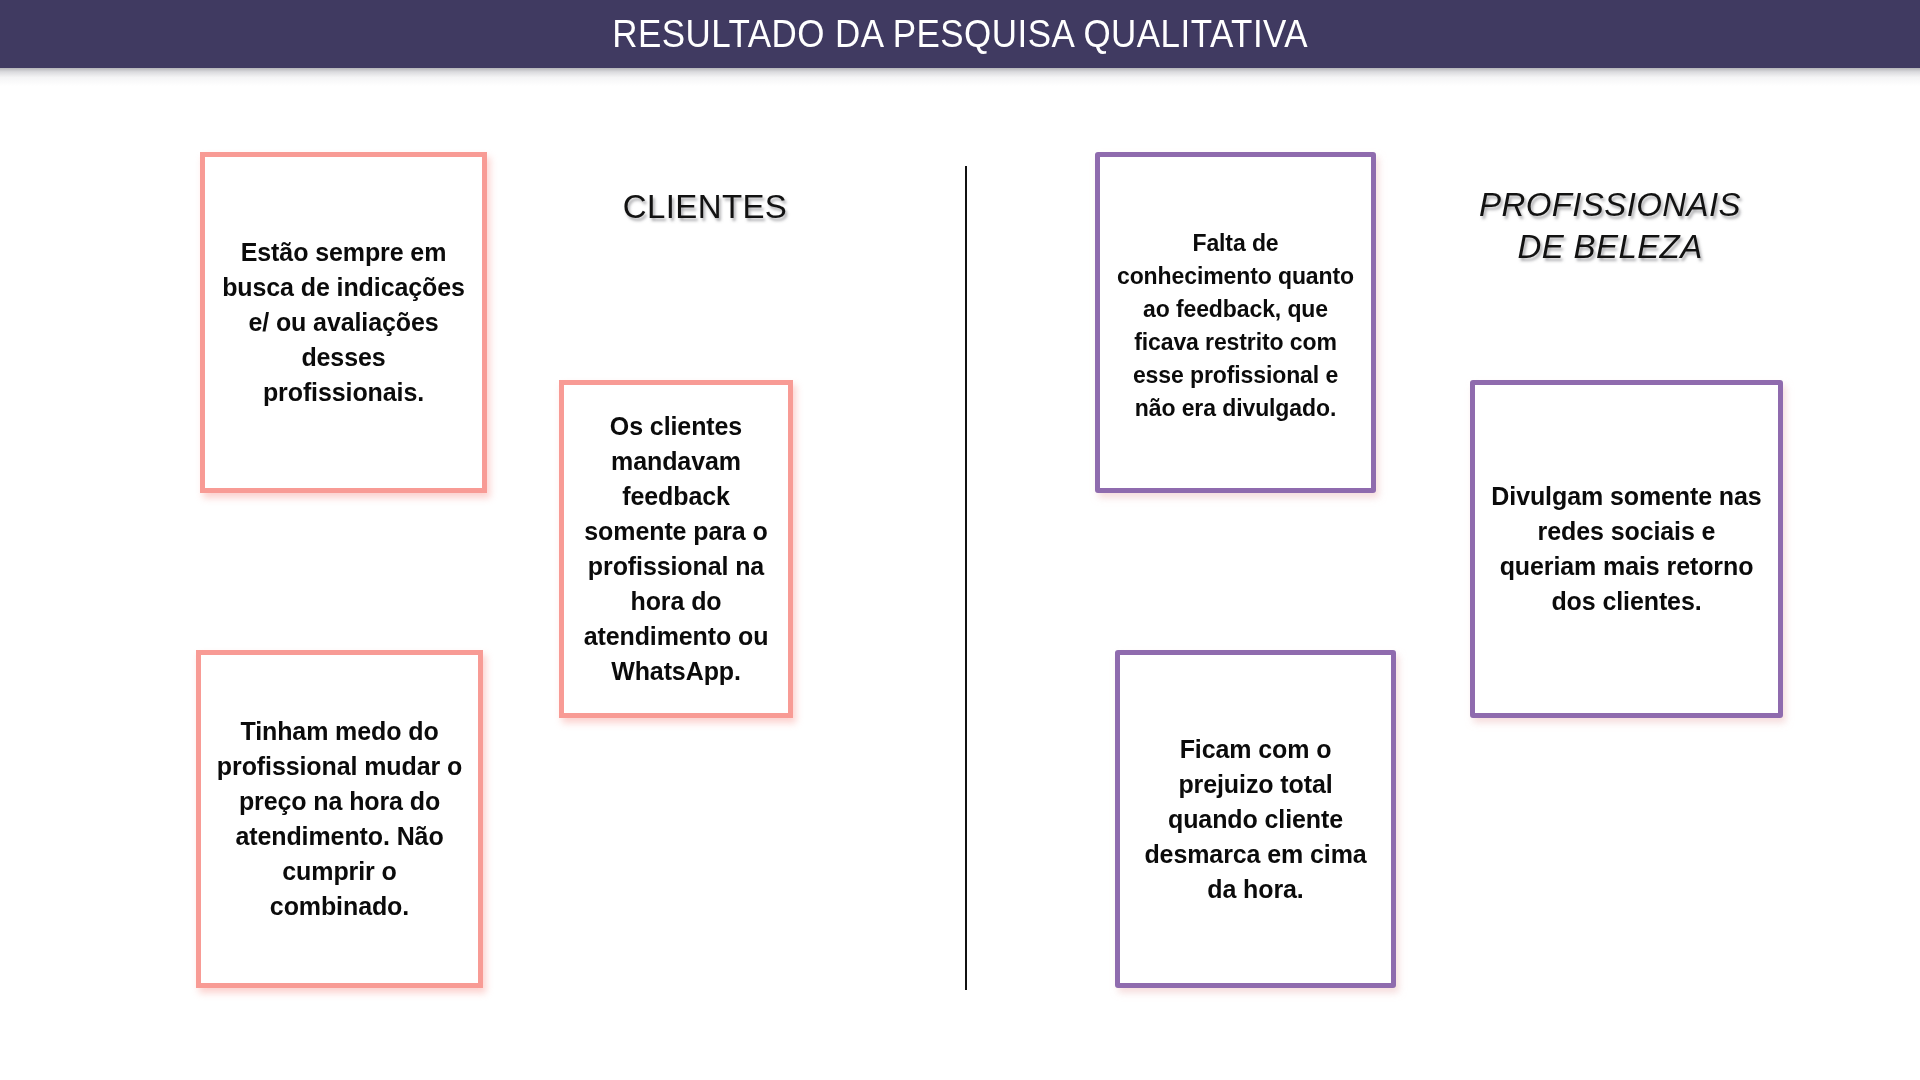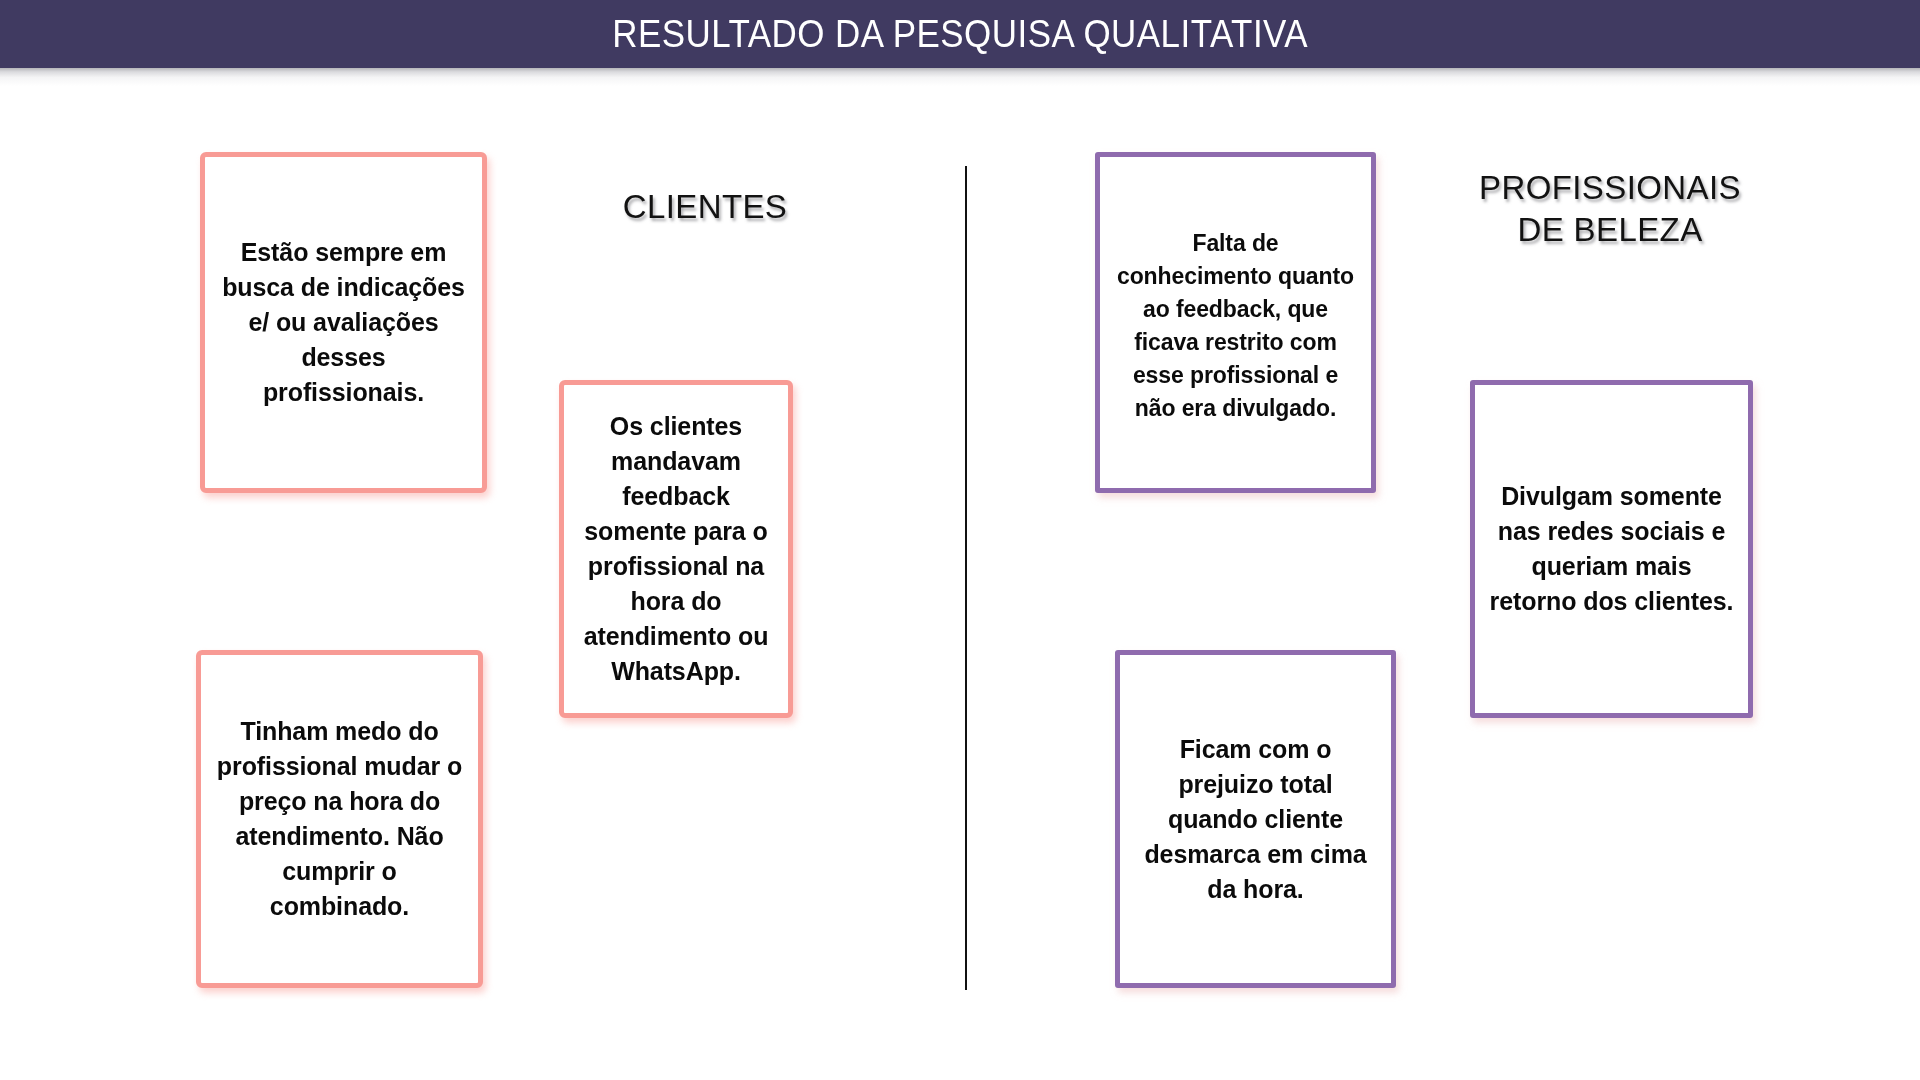--- a/index.html
+++ b/index.html
@@ -77,38 +77,39 @@
     z-index: 3;
     white-space: pre-line;
   }
   #title-clientes {
     left: 560px;
     top: 186px;
     width: 290px;
   }
   #title-profissionais {
     left: 1455px;
-    top: 167px;
+    top: 184px;
     width: 310px;
+    font-style: italic;
   }
 
   
   .quote-box {
     position: absolute;
     box-sizing: border-box;
     background: #ffffff;
     display: flex;
     align-items: center;
     justify-content: center;
     padding: 10px 14px;
     z-index: 3;
   }
   .quote-box.pink {
     border: 5px solid #F89B95;
-    border-radius: 6px;
+    border-radius: 0;
     box-shadow: 3px 5px 7px rgba(248,155,149,0.45);
   }
   .quote-box.purple {
     border: 5px solid #8F6BAE;
     border-radius: 3px;
     box-shadow: 3px 5px 7px rgba(240,200,200,0.60);
   }
   .quote-text {
     text-align: center;
     color: #0b0b0b;
@@ -122,21 +123,21 @@
     font-size: 23px;
     line-height: 33px;
     margin-top: 7px;
   }
 
   
   #box-clientes-1 { left: 200px; top: 152px;  width: 287px; height: 341px; }
   #box-clientes-2 { left: 559px; top: 380px;  width: 234px; height: 338px; }
   #box-clientes-3 { left: 196px; top: 650px;  width: 287px; height: 338px; }
   #box-prof-1     { left: 1095px; top: 152px; width: 281px; height: 341px; }
-  #box-prof-2     { left: 1470px; top: 380px; width: 283px; height: 338px; justify-content: flex-end; }
+  #box-prof-2     { left: 1470px; top: 380px; width: 313px; height: 338px; justify-content: flex-end; }
   #box-prof-3     { left: 1115px; top: 650px; width: 281px; height: 338px; }
 </style>
 </head>
 <body>
 
 <div class="header-bar">
   <div class="header-title">RESULTADO DA PESQUISA QUALITATIVA</div>
 </div>
 <div class="header-shadow"></div>
 

